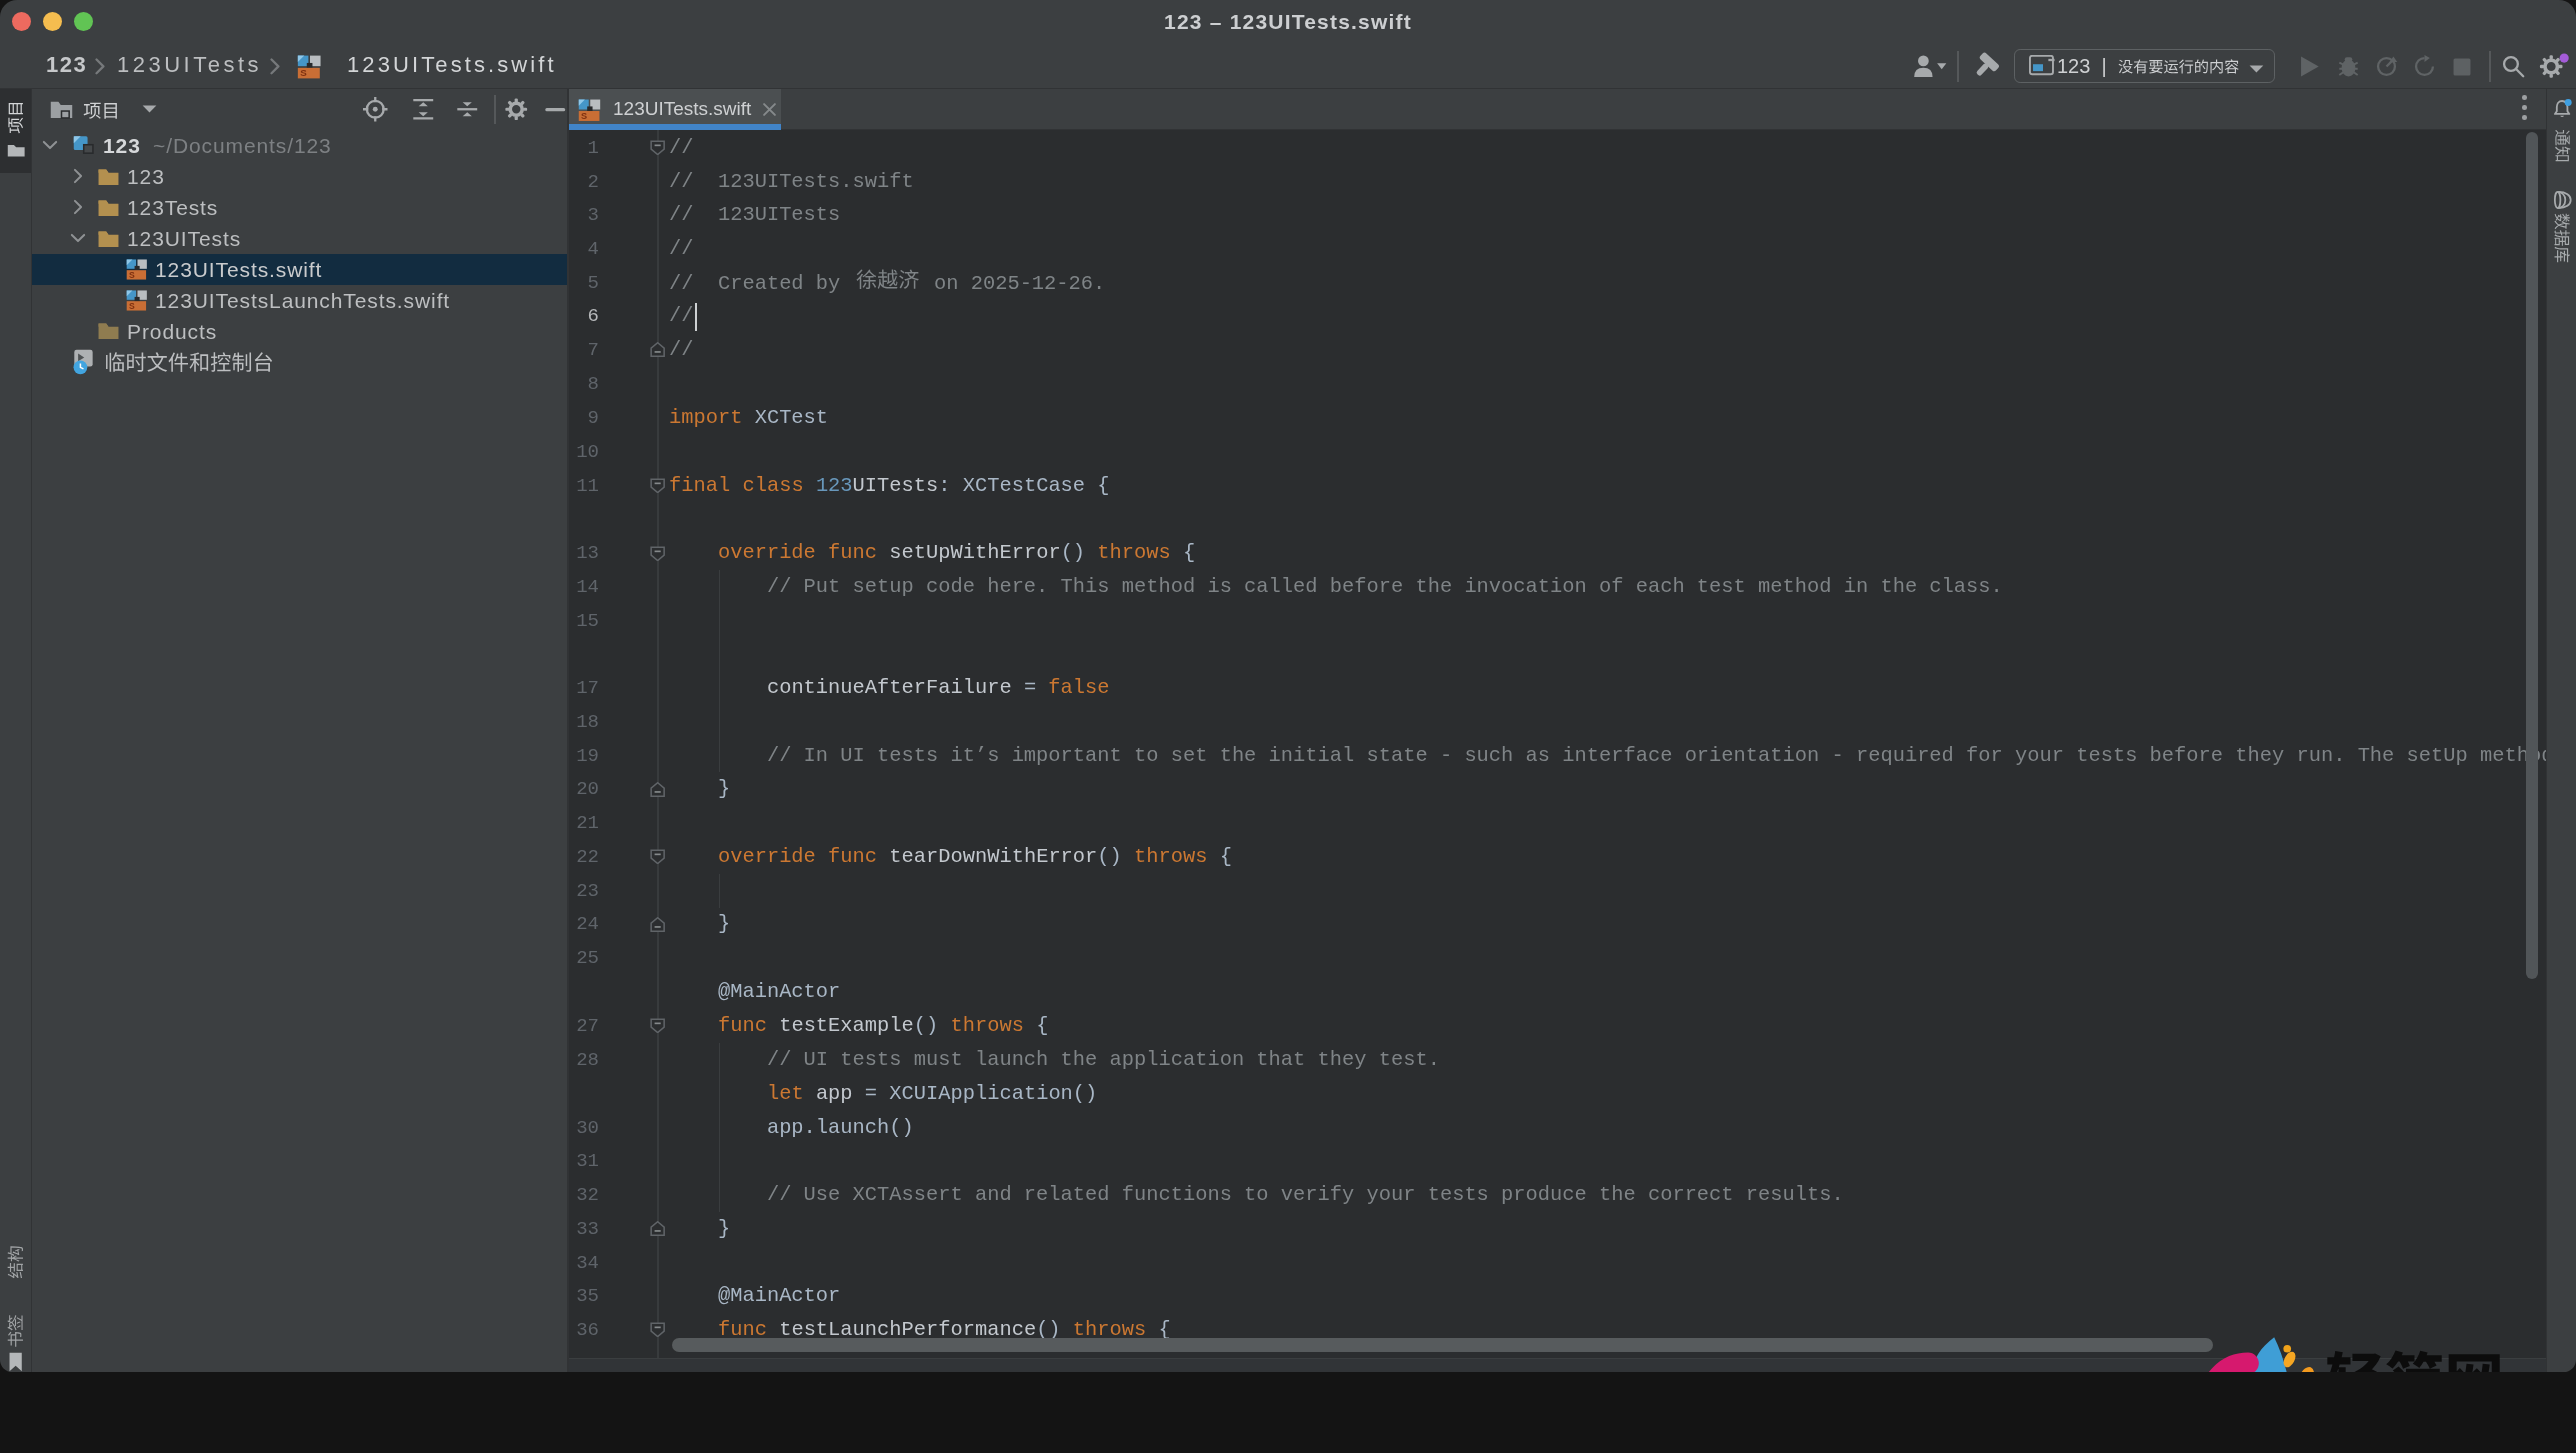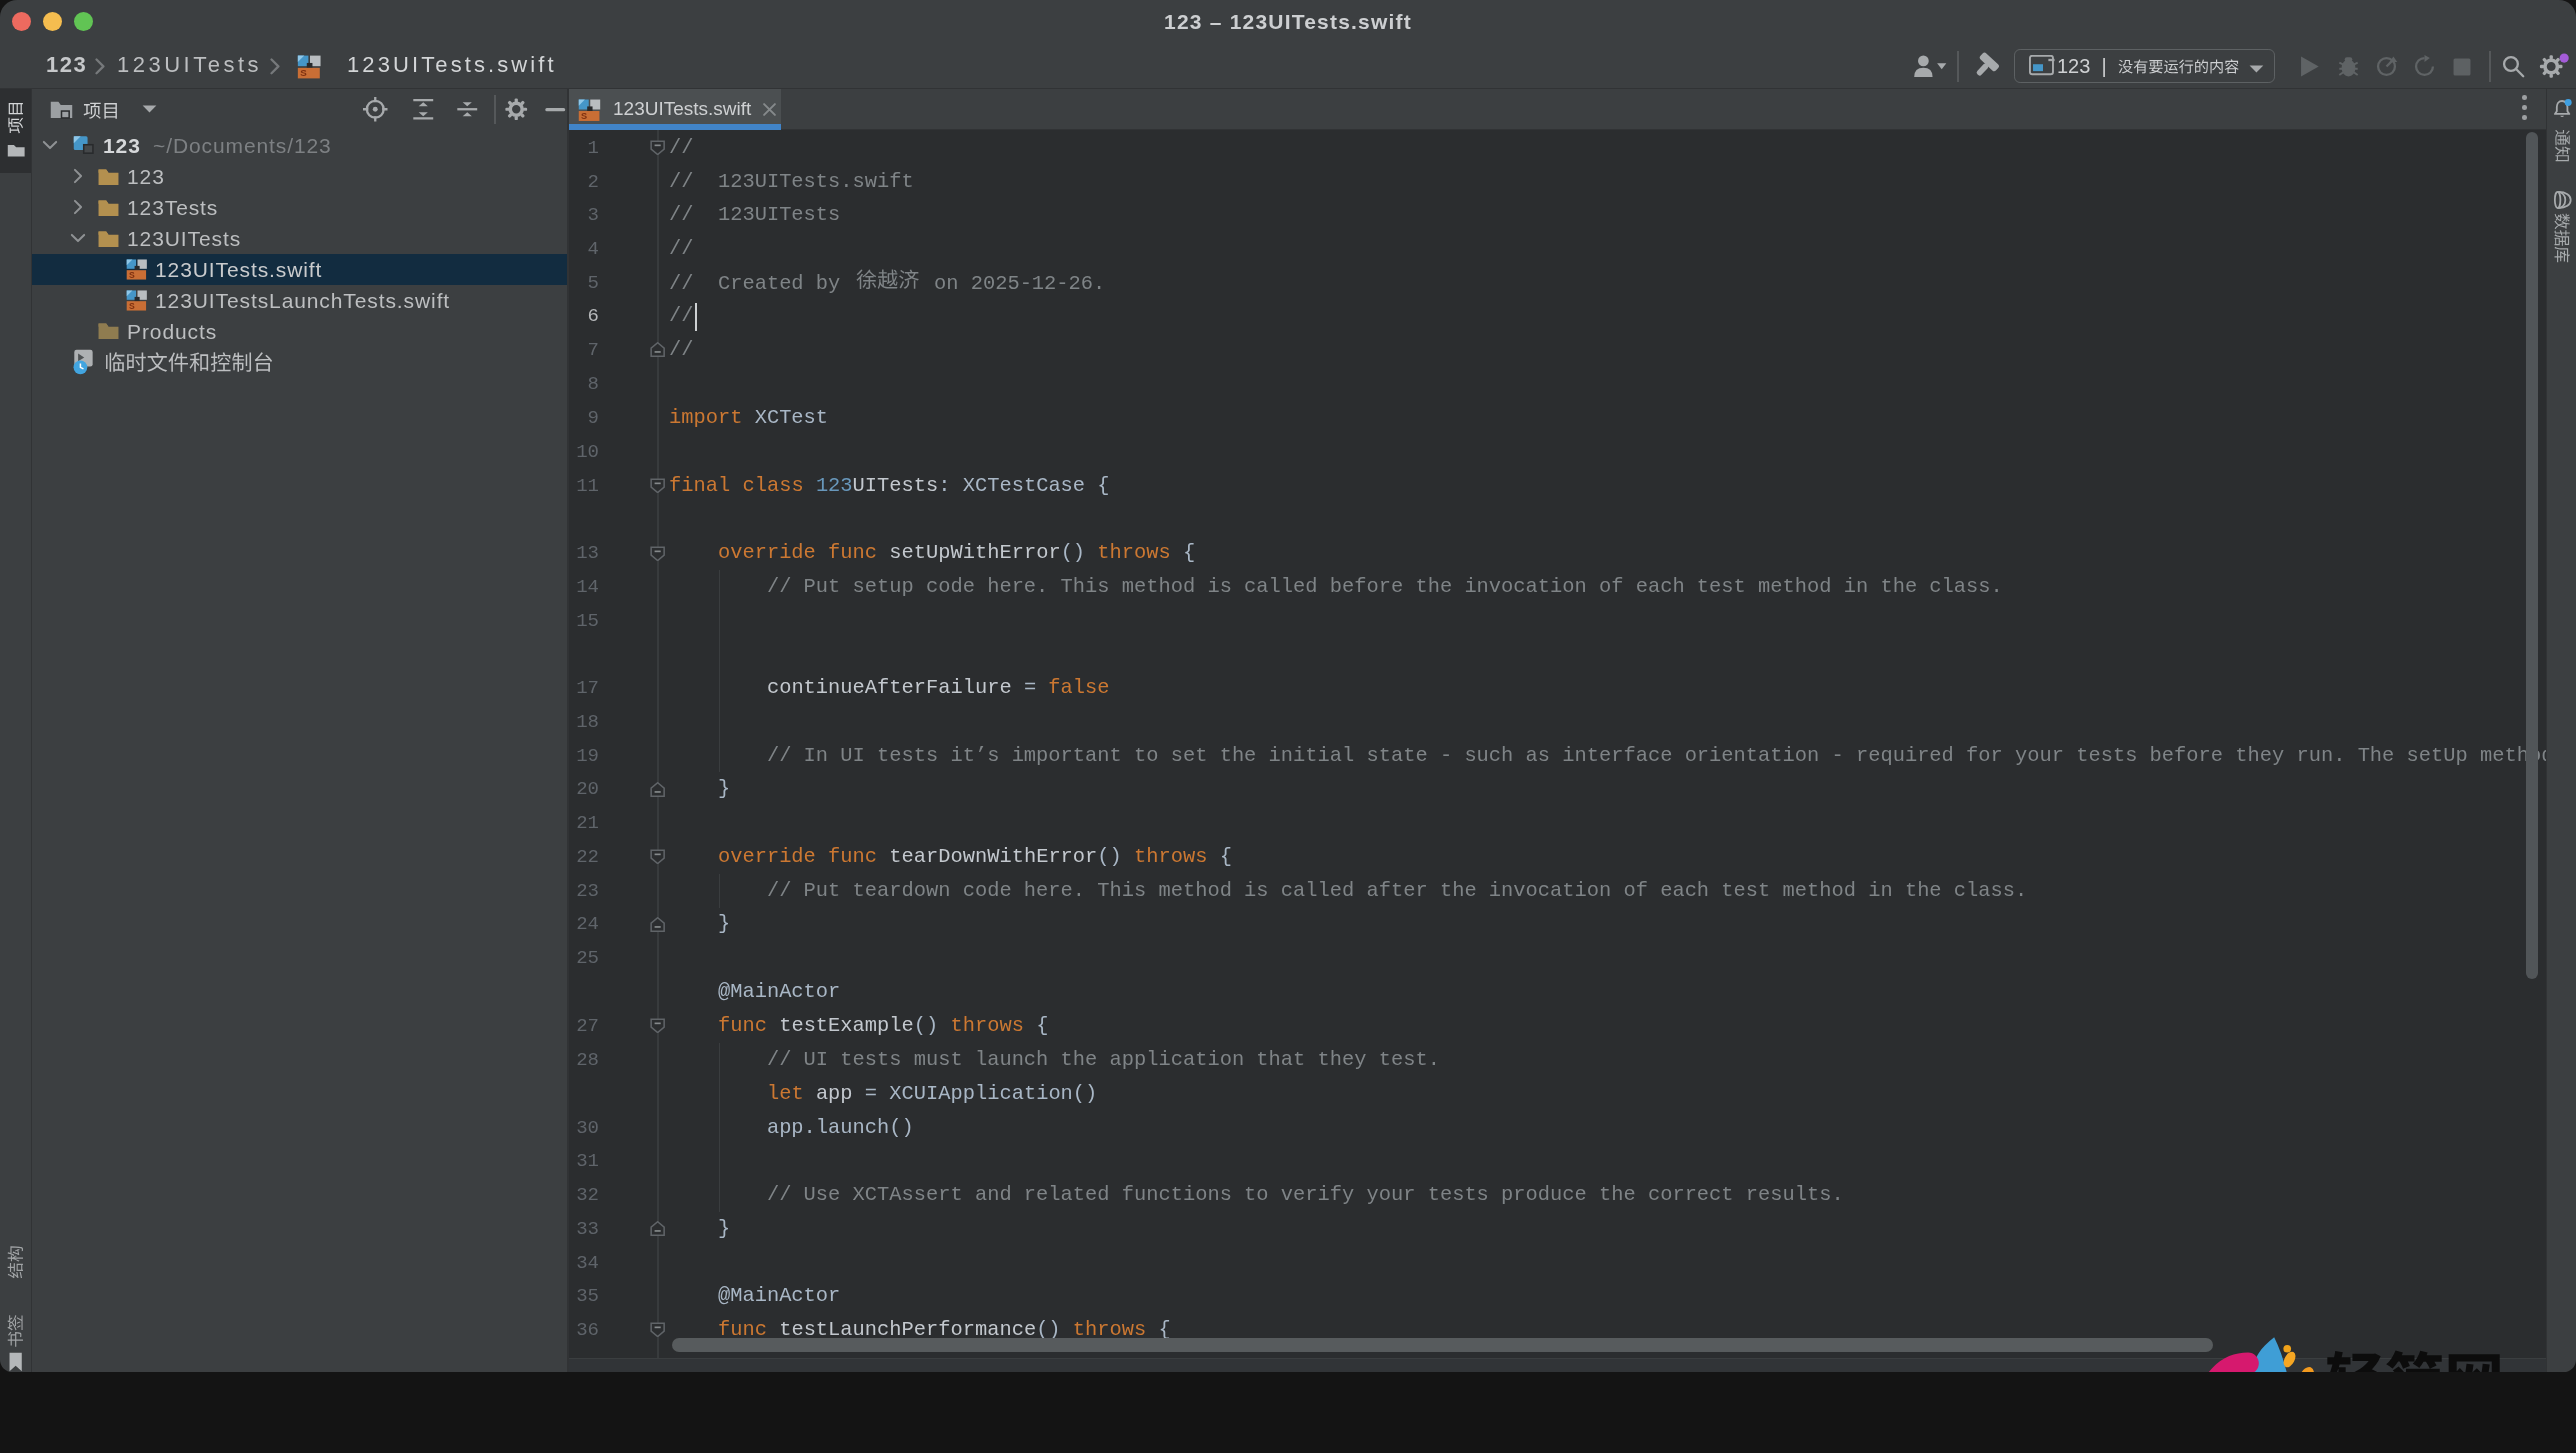--- a/index.html
+++ b/index.html
@@ -379,21 +379,20 @@
       <div class="cl" style="left:100px;top:169px;"><span class="cm">//</span></div>
       <div class="cl" style="left:100px;top:203px;"><span class="cm">//</span></div>
       <div class="cl" style="left:100px;top:271px;"><span class="kw">import</span> XCTest</div>
       <div class="cl" style="left:100px;top:339px;"><span class="kw">final</span> <span class="kw">class</span> <span class="num">123</span><span class="fn">UITests</span>: XCTestCase {</div>
       <div class="cl" style="left:100px;top:406px;">    <span class="kw">override</span> <span class="kw">func</span> <span class="fn">setUpWithError</span>() <span class="kw">throws</span> {</div>
       <div class="cl" style="left:100px;top:440px;">        <span class="cm">// Put setup code here. This method is called before the invocation of each test method in the class.</span></div>
       <div class="cl" style="left:100px;top:541px;">        <span class="fn">continueAfterFailure</span> = <span class="kw">false</span></div>
       <div class="cl" style="left:100px;top:609px;">        <span class="cm">// In UI tests it’s important to set the initial state - such as interface orientation - required for your tests before they run. The setUp method is a good place to do this.</span></div>
       <div class="cl" style="left:100px;top:642px;">    }</div>
       <div class="cl" style="left:100px;top:710px;">    <span class="kw">override</span> <span class="kw">func</span> <span class="fn">tearDownWithError</span>() <span class="kw">throws</span> {</div>
-      <div class="cl" style="left:100px;top:744px;">        <span class="cm">// Put teardown code here. This method is called after the invocation of each test method in the class.</span></div>
       <div class="cl" style="left:100px;top:777px;">    }</div>
       <div class="cl" style="left:100px;top:845px;">    @MainActor</div>
       <div class="cl" style="left:100px;top:879px;">    <span class="kw">func</span> <span class="fn">testExample</span>() <span class="kw">throws</span> {</div>
       <div class="cl" style="left:100px;top:913px;">        <span class="cm">// UI tests must launch the application that they test.</span></div>
       <div class="cl" style="left:100px;top:947px;">        <span class="kw">let</span> <span class="fn">app</span> = XCUIApplication()</div>
       <div class="cl" style="left:100px;top:981px;">        app.launch()</div>
       <div class="cl" style="left:100px;top:1048px;">        <span class="cm">// Use XCTAssert and related functions to verify your tests produce the correct results.</span></div>
       <div class="cl" style="left:100px;top:1082px;">    }</div>
       <div class="cl" style="left:100px;top:1149px;">    @MainActor</div>
       <div class="cl" style="left:100px;top:1183px;">    <span class="kw">func</span> <span class="fn">testLaunchPerformance</span>() <span class="kw">throws</span> {</div>

